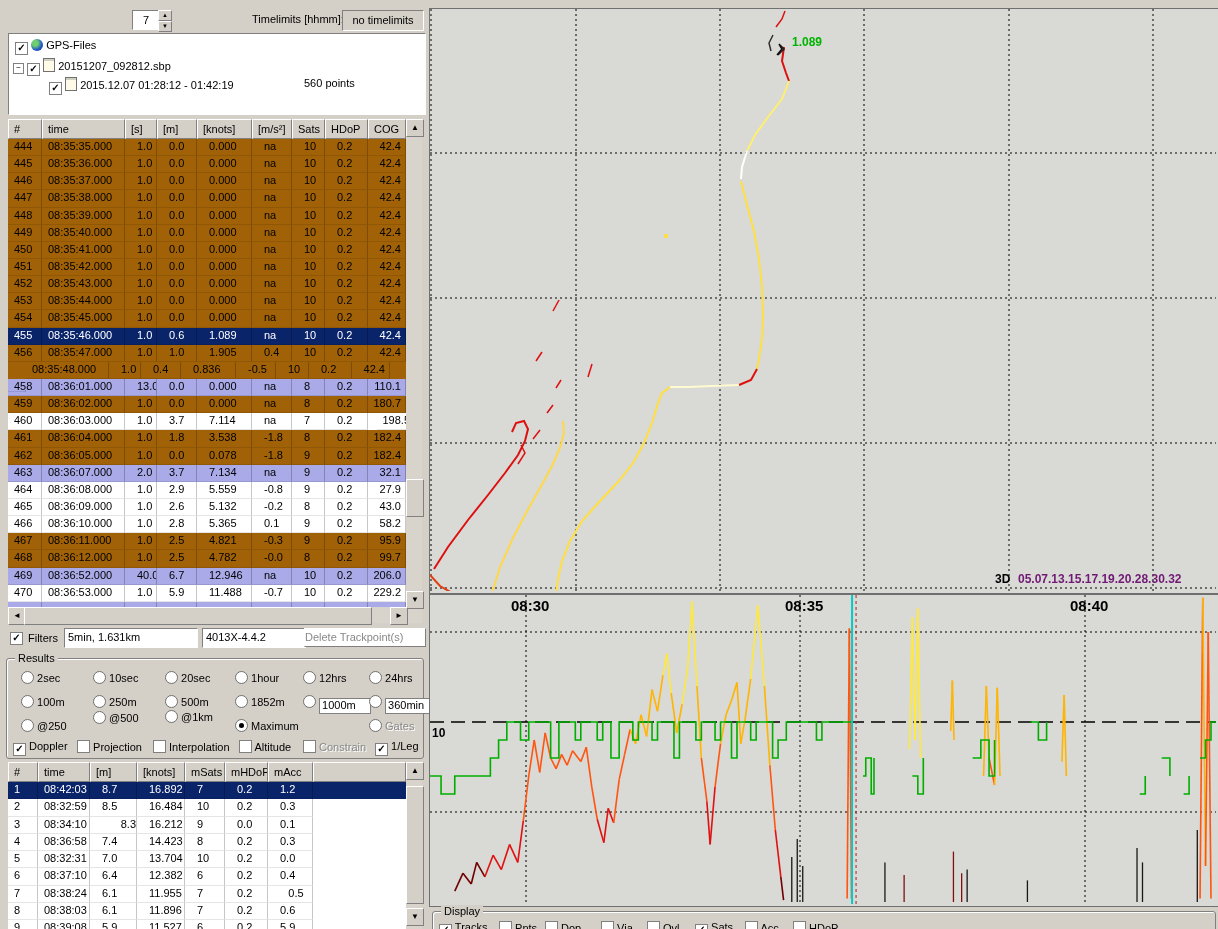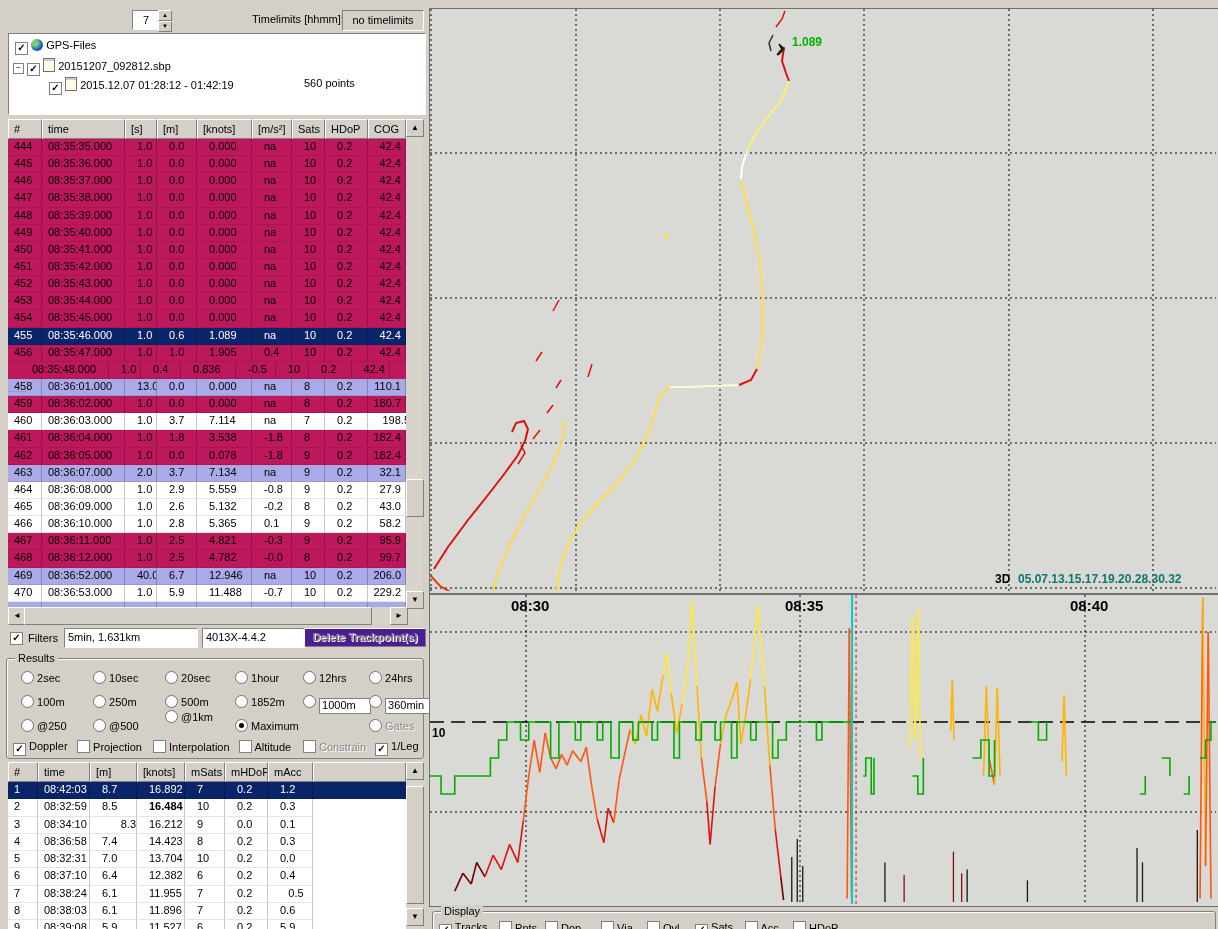--- a/index.html
+++ b/index.html
@@ -34,28 +34,28 @@
   .thead{position:absolute;display:flex;}
   .hcell{height:20px;background:#d4d0c8;border-top:1px solid #fff;border-left:1px solid #fff;
        border-right:1px solid #808080;border-bottom:1px solid #808080;box-sizing:border-box;
        padding:3px 0 0 5px;overflow:hidden;}
   .tbody{position:absolute;background:#fff;overflow:hidden;}
   .trow{display:flex;height:17.15px;}
   .trow2{display:flex;height:17.3px;}
   .tcell{box-sizing:border-box;padding:1px 0 0 12px;border-right:1px solid rgba(0,0,0,0.22);
        border-bottom:1px solid rgba(0,0,0,0.10);overflow:hidden;white-space:nowrap;}
   .c-id{padding-left:6px;} .c-time{padding-left:6px;} .c-cog{text-align:right;padding-right:4px;padding-left:0;}
-  .y{background:#be185d;} .w{background:#fff;} .l{background:#aaaae8;} .s{background:#0a246a;color:#fff;}
+  .y{background:#a16207;} .w{background:#fff;} .l{background:#aaaae8;} .s{background:#0a246a;color:#fff;}
   
   .sb{background:#d8d4cc;}
   .sbtn{position:absolute;width:16px;height:16px;background:#d4d0c8;text-align:center;font-size:8px;line-height:15px;}
   .sthumb{position:absolute;background:#d4d0c8;}
   
   .field{background:#fff;padding:2px 3px;overflow:hidden;white-space:nowrap;}
-  .btn{background:#4c1d95;text-align:center;font-weight:bold;}
+  .btn{background:#ffffff;text-align:left;}
   .disabled{color:#888;text-shadow:1px 1px 0 #fff;}
   .groupbox{border:1px solid #808080;border-radius:3px;box-shadow:inset 1px 1px 0 #fff;}
   .gblabel{position:absolute;top:-7px;left:8px;background:#d4d0c8;padding:0 3px;}
   .radio{display:inline-block;width:11px;height:11px;border-radius:50%;background:#fff;border:1px solid #707070;vertical-align:-2px;position:relative;}
   .radio.on:before{content:"";position:absolute;left:3px;top:3px;width:5px;height:5px;border-radius:50%;background:#000;}
   .ritem{position:absolute;white-space:nowrap;}
   .redit{display:inline-block;width:46px;height:14px;background:#fff;border:1px solid #808080;padding:0 2px;vertical-align:-3px;}
   
   #mappanel,#graphpanel{background:#d9d9d5;border:1px solid #707070;}
   .maplabel{position:absolute;font-weight:bold;font-size:12px;white-space:nowrap;}
@@ -449,21 +449,21 @@
         <span class="ritem" style="left: 228px; top: 12px;"><span class="radio"></span><span> 1hour</span></span>
         <span class="ritem" style="left: 296px; top: 12px;"><span class="radio"></span><span> 12hrs</span></span>
         <span class="ritem" style="left: 362px; top: 12px;"><span class="radio"></span><span> 24hrs</span></span>
         <span class="ritem" style="left: 14px; top: 36px;"><span class="radio"></span><span> 100m</span></span>
         <span class="ritem" style="left: 86px; top: 36px;"><span class="radio"></span><span> 250m</span></span>
         <span class="ritem" style="left: 158px; top: 36px;"><span class="radio"></span><span> 500m</span></span>
         <span class="ritem" style="left: 228px; top: 36px;"><span class="radio"></span><span> 1852m</span></span>
         <span class="ritem" style="left: 296px; top: 36px;"><span class="radio"></span> <span class="redit">1000m</span></span>
         <span class="ritem" style="left: 362px; top: 36px;"><span class="radio"></span> <span class="redit">360min</span></span>
         <span class="ritem" style="left: 14px; top: 60px;"><span class="radio"></span><span> @250</span></span>
-        <span class="ritem" style="left: 86px; top: 60px;"><span class="radio"></span><span> @500</span></span>
+        <span class="ritem" style="left: 86px; top: 52px;"><span class="radio"></span><span> @500</span></span>
         <span class="ritem" style="left: 158px; top: 51px;"><span class="radio"></span><span> @1km</span></span>
         <span class="ritem" style="left: 228px; top: 60px;"><span class="radio on"></span><span> Maximum</span></span>
         <span class="ritem" style="left: 362px; top: 60px;"><span class="radio"></span><span class="disabled"> Gates</span></span>
       </div>
   <div id="optboxes">
         <span class="ritem" style="left: 6px; top: 81px;"><span class="cbx on"></span><span> Doppler</span></span>
         <span class="ritem" style="left: 70px; top: 81px;"><span class="cbx"></span><span> Projection</span></span>
         <span class="ritem" style="left: 146px; top: 81px;"><span class="cbx"></span><span> Interpolation</span></span>
         <span class="ritem" style="left: 232px; top: 81px;"><span class="cbx"></span><span> Altitude</span></span>
         <span class="ritem" style="left: 296px; top: 81px;"><span class="cbx"></span><span class="disabled"> Constrain</span></span>
@@ -488,21 +488,21 @@
         <div class="tcell" style="width: 47px; flex: 0 0 auto; box-sizing: border-box;">8.7</div>
         <div class="tcell" style="width: 48px; flex: 0 0 auto; box-sizing: border-box;">16.892</div>
         <div class="tcell" style="width: 40px; flex: 0 0 auto; box-sizing: border-box;">7</div>
         <div class="tcell" style="width: 43px; flex: 0 0 auto; box-sizing: border-box;">0.2</div>
         <div class="tcell" style="width: 45px; flex: 0 0 auto; box-sizing: border-box;">1.2</div>
       </div>
       <div class="trow2 w">
         <div class="tcell c-id" style="width: 30px; flex: 0 0 auto; box-sizing: border-box;">2</div>
         <div class="tcell c-time" style="width: 52px; flex: 0 0 auto; box-sizing: border-box;">08:32:59</div>
         <div class="tcell" style="width: 47px; flex: 0 0 auto; box-sizing: border-box;">8.5</div>
-        <div class="tcell" style="width: 48px; flex: 0 0 auto; box-sizing: border-box; font-weight: bold;">16.484</div>
+        <div class="tcell" style="width: 48px; flex: 0 0 auto; box-sizing: border-box;">16.484</div>
         <div class="tcell" style="width: 40px; flex: 0 0 auto; box-sizing: border-box;">10</div>
         <div class="tcell" style="width: 43px; flex: 0 0 auto; box-sizing: border-box;">0.2</div>
         <div class="tcell" style="width: 45px; flex: 0 0 auto; box-sizing: border-box;">0.3</div>
       </div>
       <div class="trow2 w">
         <div class="tcell c-id" style="width: 30px; flex: 0 0 auto; box-sizing: border-box;">3</div>
         <div class="tcell c-time" style="width: 52px; flex: 0 0 auto; box-sizing: border-box;">08:34:10</div>
         <div class="tcell" style="width: 47px; flex: 0 0 auto; box-sizing: border-box; text-align: right;">8.3</div>
         <div class="tcell" style="width: 48px; flex: 0 0 auto; box-sizing: border-box;">16.212</div>
         <div class="tcell" style="width: 40px; flex: 0 0 auto; box-sizing: border-box;">9</div>
@@ -600,21 +600,21 @@
         <polyline points="123,302 129,291" fill="none" stroke="#dd1010" stroke-width="1.5"></polyline>
         <polyline points="106,352 112,343" fill="none" stroke="#dd1010" stroke-width="1.5"></polyline>
         <polyline points="343,26 339,34 341,42" fill="none" stroke="#303030" stroke-width="1.5"></polyline>
         <polyline points="346,18 352,10 355,2" fill="none" stroke="#dd1010" stroke-width="1.5"></polyline>
         <polyline points="348,46 354,40 350,36" fill="none" stroke="#202020" stroke-width="1.5"></polyline>
         <circle cx="236" cy="227" r="2.2" fill="#ffe040"></circle>
         <polyline points="347,46 352,40 349,35" fill="none" stroke="#101010" stroke-width="1.6"></polyline>
       </svg>
   <span class="maplabel" style="left: 362px; top: 26px; color: rgb(0, 180, 0);">1.089</span>
   <span class="maplabel" style="left:565px;top:563px;color:#000;">3D</span>
-  <span class="maplabel" id="maplegend" style="left: 588px; top: 563px; color: #0f766e;">05.07.13.15.17.19.20.28.30.32</span>
+  <span class="maplabel" id="maplegend" style="left: 588px; top: 563px; color: #701a75;">05.07.13.15.17.19.20.28.30.32</span>
 </div>
 
 <div id="graphpanel" class="abs" style="left:429px;top:594px;width:788px;height:311px;">
   <svg id="graphsvg" width="786" height="309" viewBox="0 0 786 309">
         <line x1="96" y1="0" x2="96" y2="309" stroke="#000" stroke-dasharray="2,3"></line>
         <line x1="370" y1="0" x2="370" y2="309" stroke="#000" stroke-dasharray="2,3"></line>
         <line x1="655" y1="0" x2="655" y2="309" stroke="#000" stroke-dasharray="2,3"></line>
         <line x1="0" y1="217" x2="786" y2="217" stroke="#000" stroke-dasharray="2,3"></line>
         <line x1="0" y1="37" x2="786" y2="37" stroke="#000" stroke-dasharray="2,3"></line>
         <line x1="0" y1="127" x2="786" y2="127" stroke="#000" stroke-width="1.4" stroke-dasharray="14,7"></line>

